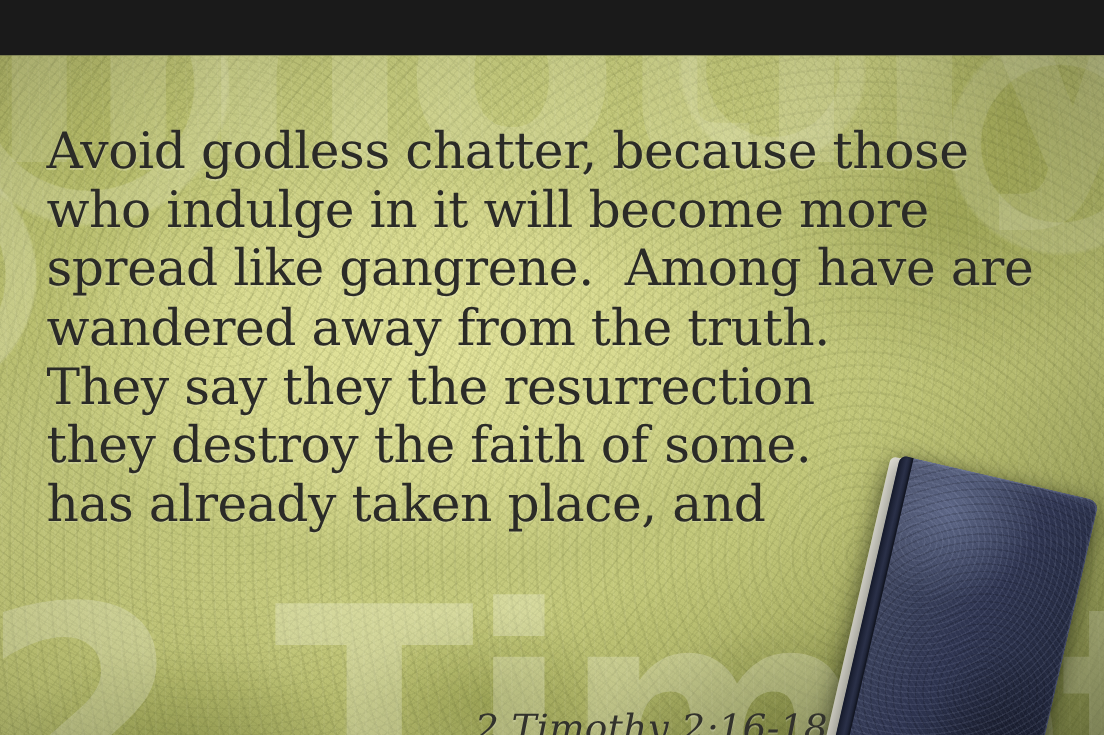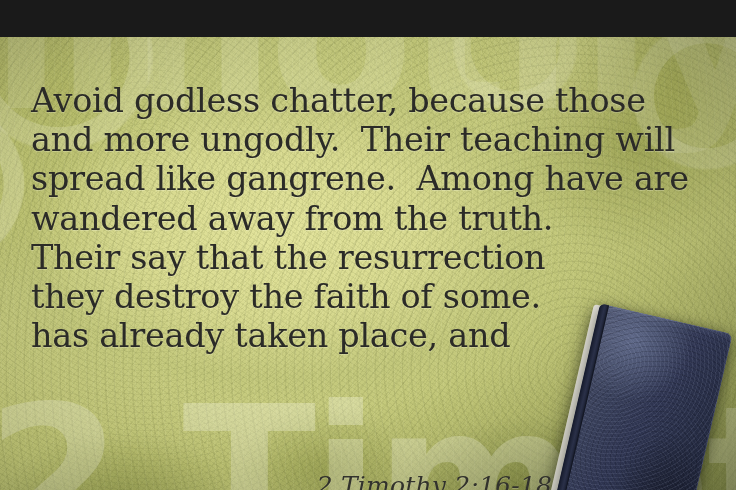--- a/index.html
+++ b/index.html
@@ -217,23 +217,23 @@
     <div class="book-pages"></div>
     <div class="book-cover">
       <div class="book-grain"></div>
       <div class="book-spine"></div>
     </div>
 
   </div>
 
   <div class="verse">
     <span class="verse-line">Avoid godless chatter, because those</span>
-    <span class="verse-line">and more ungodly.  Their teaching will</span>
+    <span class="verse-line">who indulge in it will become more</span>
     <span class="verse-line">spread like gangrene.  Among have are</span>
     <span class="verse-line">wandered away from the truth.</span>
-    <span class="verse-line">Their say that the resurrection</span>
+    <span class="verse-line">They say they the resurrection</span>
     <span class="verse-line">they destroy the faith of some.</span>
     <span class="verse-line">has already taken place, and</span>
   </div>
 
   <div class="citation">2 Timothy 2:16-18</div>
 
 </div>
 
 </body></html>

